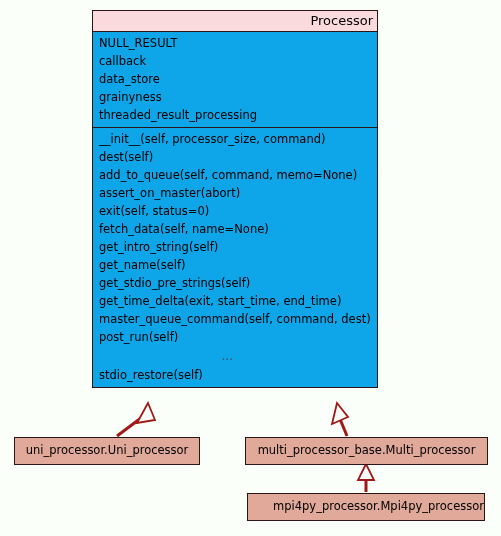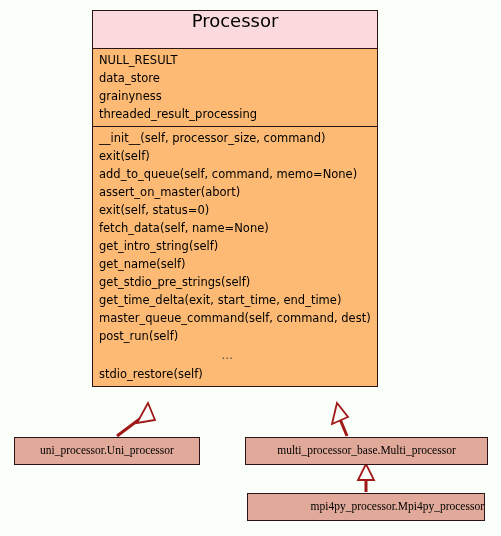--- a/index.html
+++ b/index.html
@@ -33,31 +33,31 @@
     position: absolute;
     left: 92px;
     top: 10px;
     width: 286px;
     box-sizing: border-box;
     background: #fadadd;
     border: 1.6px solid #2b1416;
     z-index: 2;
   }
   .uml-title {
-    text-align: center;
-    font-size: 18px;
+    text-align: right;
+    font-size: 13px;
     color: #000;
-    padding: 3px 4px 20px 4px;
+    padding: 3px 4px 3px 4px;
     line-height: 14px;
     border-bottom: 1.6px solid #2b1416;
     background: #fadadd;
   }
   .uml-compartment {
     padding: 2px 16px 3px 0;
-    background: #fdba74;
+    background: #0ea5e9;
   }
   .uml-attrs {
     border-bottom: 1.6px solid #2b1416;
   }
   .uml-row {
     font-size: 11.5px;
     color: #000;
     line-height: 18px;
     padding: 0 4px 0 6px;
     white-space: nowrap;
@@ -75,21 +75,20 @@
     box-sizing: border-box;
     background: #e0a99a;
     border: 1.6px solid #2b1416;
     text-align: center;
     font-size: 11.5px;
     color: #000;
     line-height: 25px;
     height: 28px;
     white-space: nowrap;
     z-index: 2;
-    font-family: Liberation Serif, serif;
   }
   #sub-uni {
     left: 14px;
     top: 437px;
     width: 186px;
   }
   #sub-multi {
     left: 245px;
     top: 437px;
     width: 243px;
@@ -116,28 +115,29 @@
 
     <line x1="366" y1="492" x2="366" y2="479" stroke="#a01818" stroke-width="3"></line>
     <polygon points="366,464 358,480 374,480" fill="#fafffa" stroke="#a01818" stroke-width="1.8"></polygon>
   </svg>
 
   <div class="uml-class">
     <div class="uml-title">Processor</div>
 
     <div class="uml-compartment uml-attrs">
       <div class="uml-row">NULL_RESULT</div>
+      <div class="uml-row">callback</div>
       <div class="uml-row">data_store</div>
       <div class="uml-row">grainyness</div>
       <div class="uml-row">threaded_result_processing</div>
     </div>
 
     <div class="uml-compartment uml-methods">
       <div class="uml-row">__init__(self, processor_size, command)</div>
-      <div class="uml-row">exit(self)</div>
+      <div class="uml-row">dest(self)</div>
       <div class="uml-row">add_to_queue(self, command, memo=None)</div>
       <div class="uml-row">assert_on_master(abort)</div>
       <div class="uml-row">exit(self, status=0)</div>
       <div class="uml-row">fetch_data(self, name=None)</div>
       <div class="uml-row">get_intro_string(self)</div>
       <div class="uml-row">get_name(self)</div>
       <div class="uml-row">get_stdio_pre_strings(self)</div>
       <div class="uml-row">get_time_delta(exit, start_time, end_time)</div>
       <div class="uml-row">master_queue_command(self, command, dest)</div>
       <div class="uml-row">post_run(self)</div>

